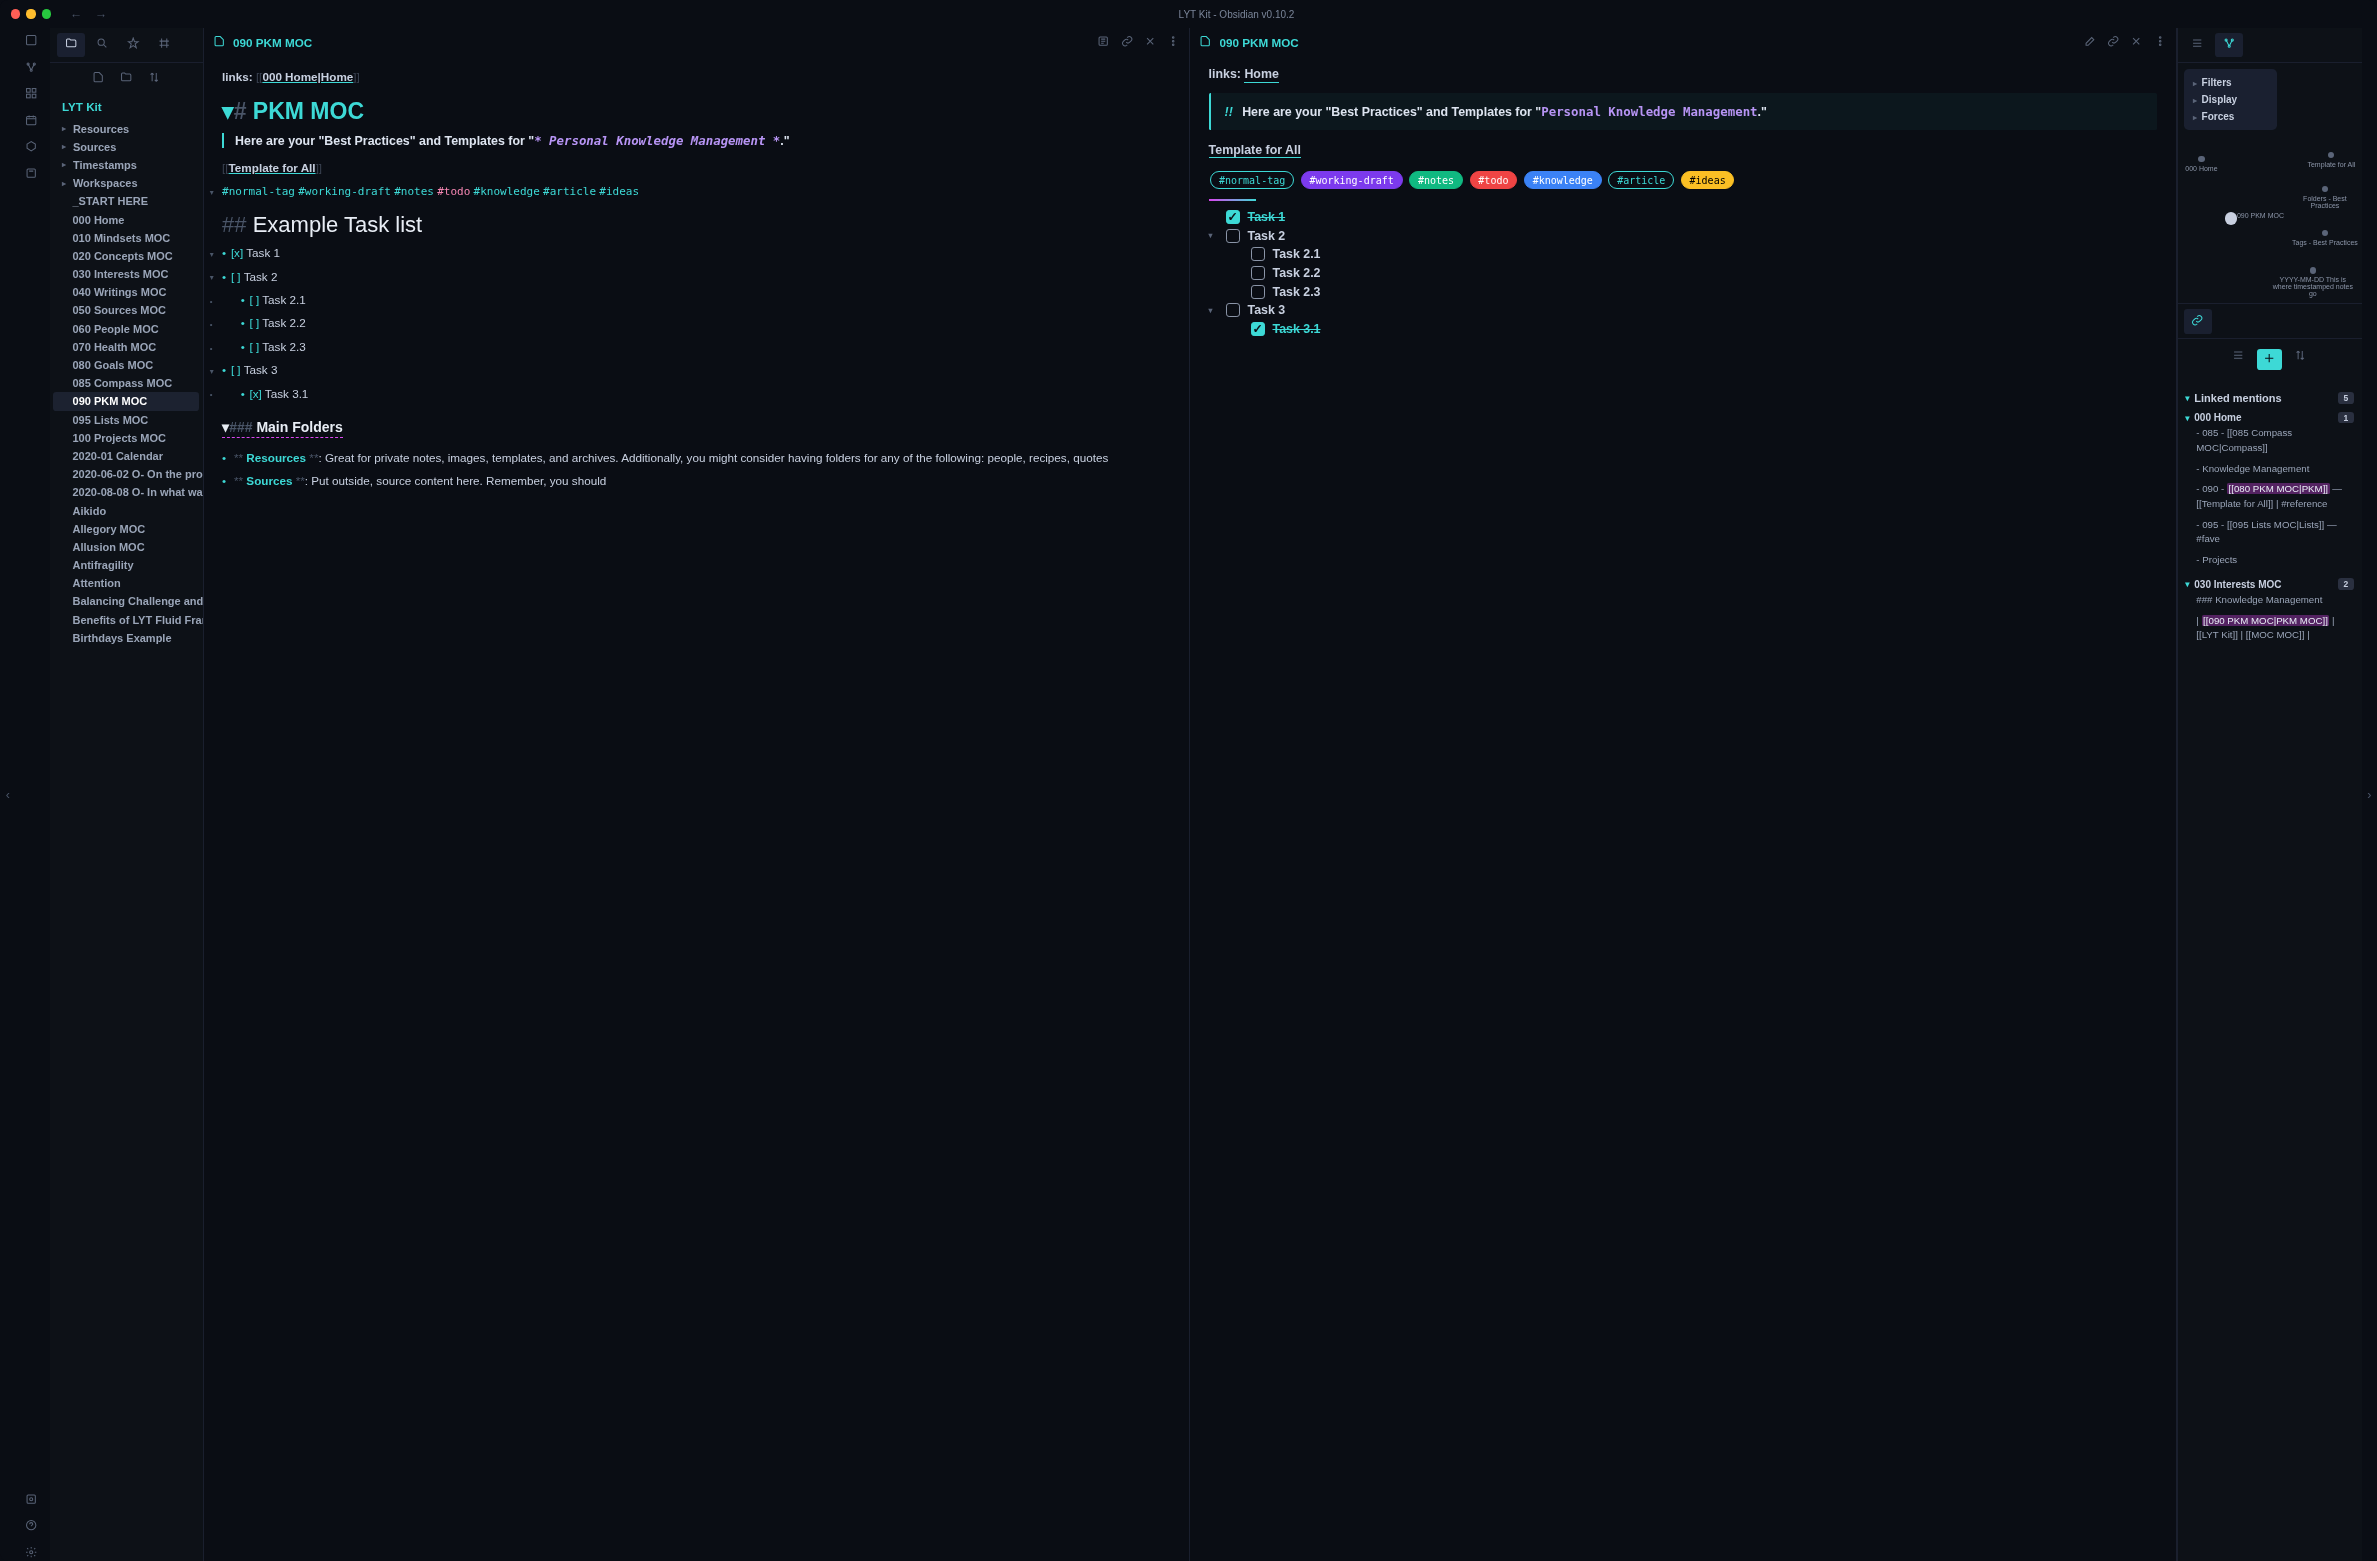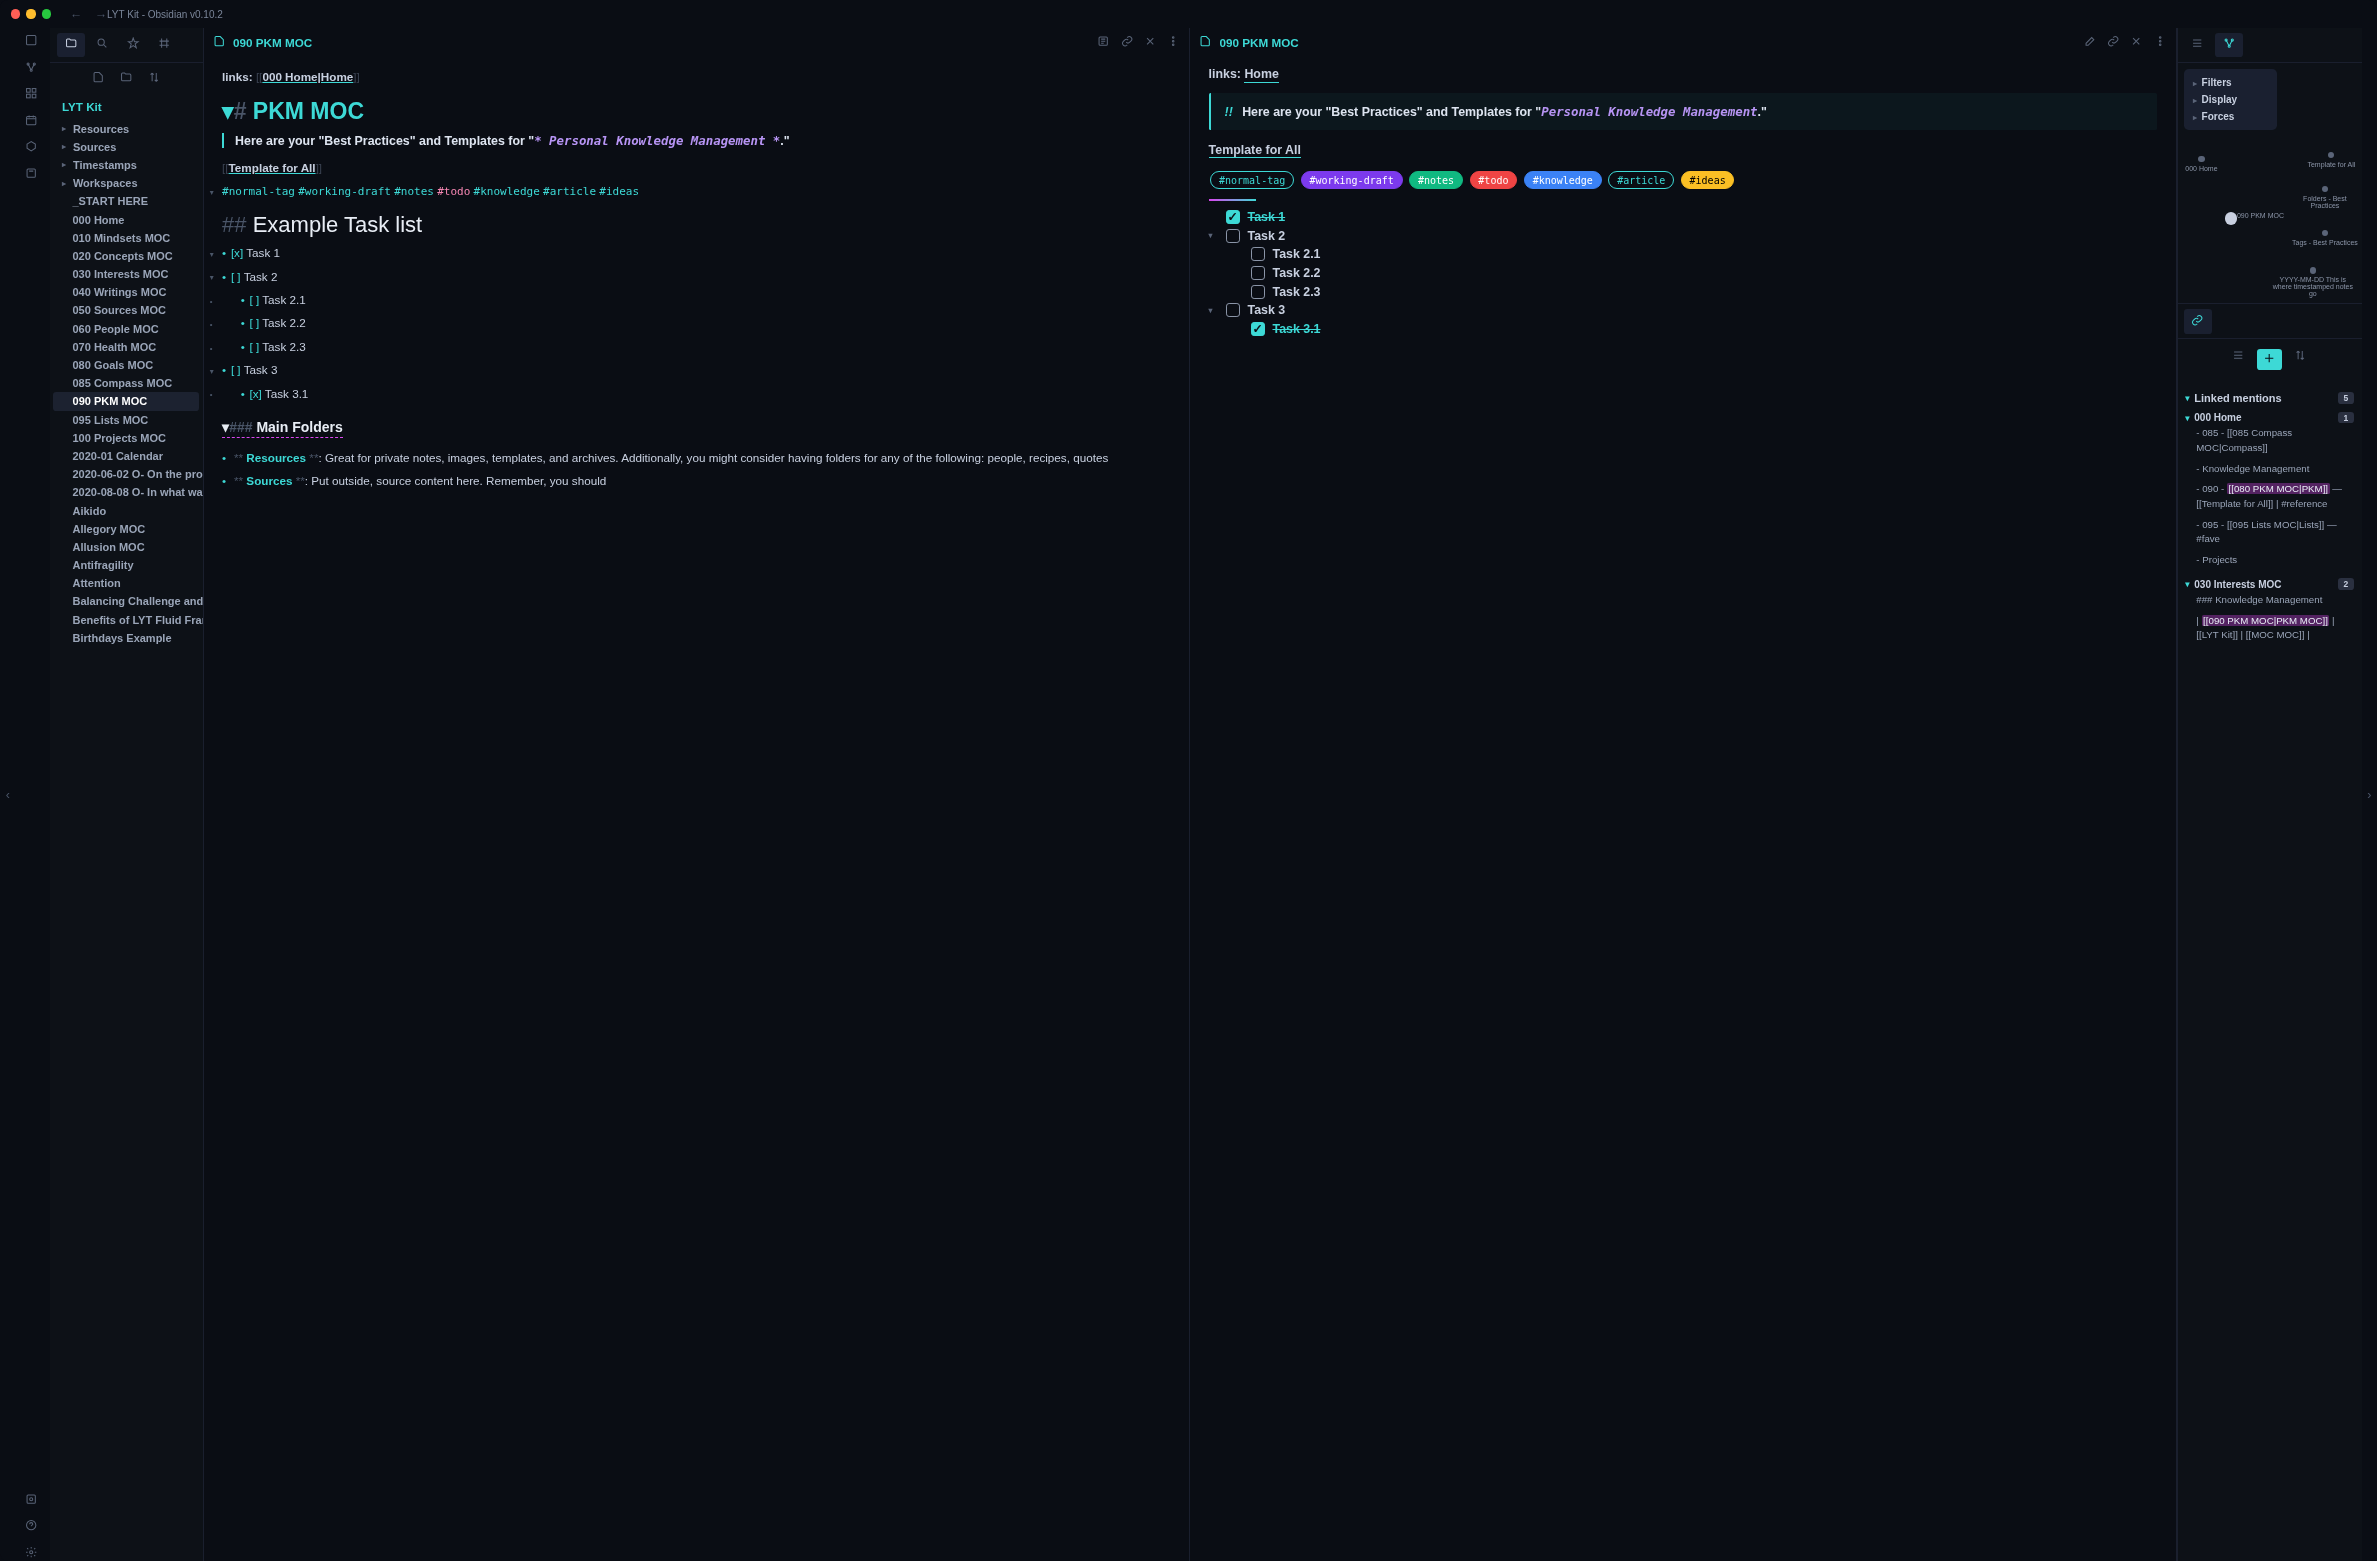--- a/index.html
+++ b/index.html
@@ -5,21 +5,21 @@
 * { margin: 0; padding: 0; box-sizing: border-box; }
 body { font-family: -apple-system, BlinkMacSystemFont, "Segoe UI", sans-serif; background: #0a0d14; color: #c8d0e0; overflow: hidden; }
 .window { width: 100vw; height: 100vh; display: flex; flex-direction: column; border-radius: 7.8px; overflow: hidden; background: #0a0d14; }
 .titlebar { height: 28px; display: flex; align-items: center; padding: 0 11px; background: #0a0d14; flex-shrink: 0; }
 .traffic { display: flex; gap: 6.2px; }
 .dot { width: 9.3px; height: 9.3px; border-radius: 50%; }
 .dot.red { background: #ff5f56; }
 .dot.yellow { background: #ffbd2e; }
 .dot.green { background: #27c93f; }
 .nav-arrows { display: flex; gap: 12.4px; margin-left: 18.6px; color: #4a5568; }
-.titlebar .title { flex: 1; color: #7a8599; font-size: 10px; }
+.titlebar .title { flex: 1; text-align: center; color: #7a8599; font-size: 10px; }
 
 .main { flex: 1; display: flex; overflow: hidden; }
 
 .ribbon { width: 34px; background: #0a0d14; display: flex; flex-direction: column; align-items: center; padding-top: 6.2px; gap: 11px; flex-shrink: 0; }
 .ribbon-icon { width: 15.5px; height: 15.5px; color: #5a6478; cursor: pointer; }
 .ribbon .spacer { flex: 1; }
 
 .left-sidebar { width: 154px; background: #0d1117; display: flex; flex-direction: column; flex-shrink: 0; border-right: 0.8px solid #1a1f2e; }
 .sidebar-tabs { display: flex; gap: 3.1px; padding: 4.7px 7.8px; border-bottom: 0.8px solid #1a1f2e; }
 .sidebar-tab { padding: 4.7px 7.8px; border-radius: 3.1px; color: #5a6478; cursor: pointer; }
@@ -63,21 +63,21 @@
 .bold-ast { color: #4a5568; }
 
 
 .pv-links { margin: 3.1px 0 12.4px 0; font-weight: 600; }
 .pv-links .lbl { color: #c8d0e0; }
 .pv-link { color: #c8d0e0; border-bottom: 1.6px solid #3dd9d6; padding-bottom: 0.8px; font-weight: 700; }
 .pv-h1 { font-size: 23px; font-weight: 800; color: #3dd9d6; margin: 6.2px 0 11px 0; }
 .pv-blockquote { border-left: 2.3px solid #3dd9d6; background: rgba(61,217,214,0.05); padding: 11px 14px; margin: 7.8px 0; border-radius: 1.6px; }
 .pv-blockquote .qmark { color: #3dd9d6; font-weight: 800; margin-right: 9.3px; font-style: italic; }
 .pv-blockquote .text { color: #dde4f0; font-weight: 600; }
-.pv-blockquote .italic { color: #b794f4; font-style: italic; font-family: ui-monospace, monospace; margin-top: 10px; }
+.pv-blockquote .italic { color: #b794f4; font-family: ui-monospace, monospace; margin-top: 10px; }
 .pv-section-link { margin: 12.4px 0; }
 .tag-pill { display: inline-block; padding: 2.3px 7.8px; border-radius: 11px; font-family: ui-monospace, monospace; font-size: 10px; margin: 2.3px 1.6px; border: 0.8px solid; }
 .tag-pill.t1 { color: #3dd9d6; border-color: #3dd9d6; }
 .tag-pill.t2 { background: #7c3aed; border-color: #7c3aed; color: #fff; }
 .tag-pill.t3 { background: #10b981; border-color: #10b981; color: #fff; }
 .tag-pill.t4 { background: #ef4444; border-color: #ef4444; color: #fff; }
 .tag-pill.t5 { background: #3b82f6; border-color: #3b82f6; color: #fff; }
 .tag-pill.t6 { color: #3dd9d6; border-color: #3dd9d6; }
 .tag-pill.t7 { background: #fbbf24; border-color: #fbbf24; color: #000; }
 .pv-h2 { font-size: 18.6px; font-weight: 800; color: #e8edf5; margin: 15.5px 0 3.1px 0; }

